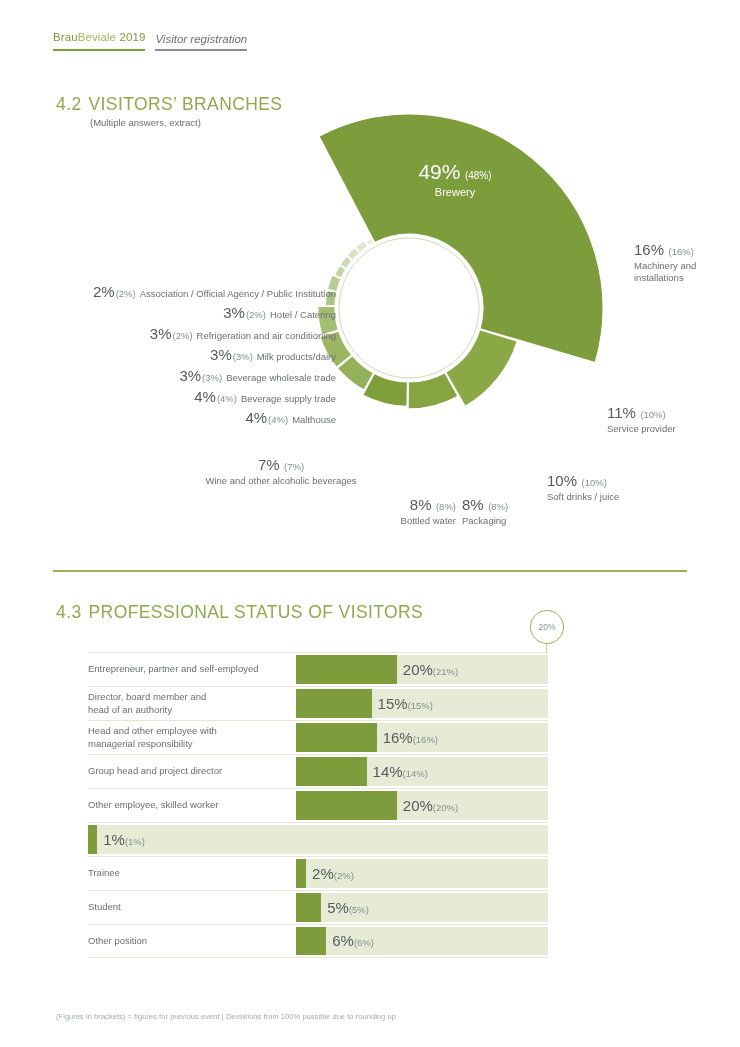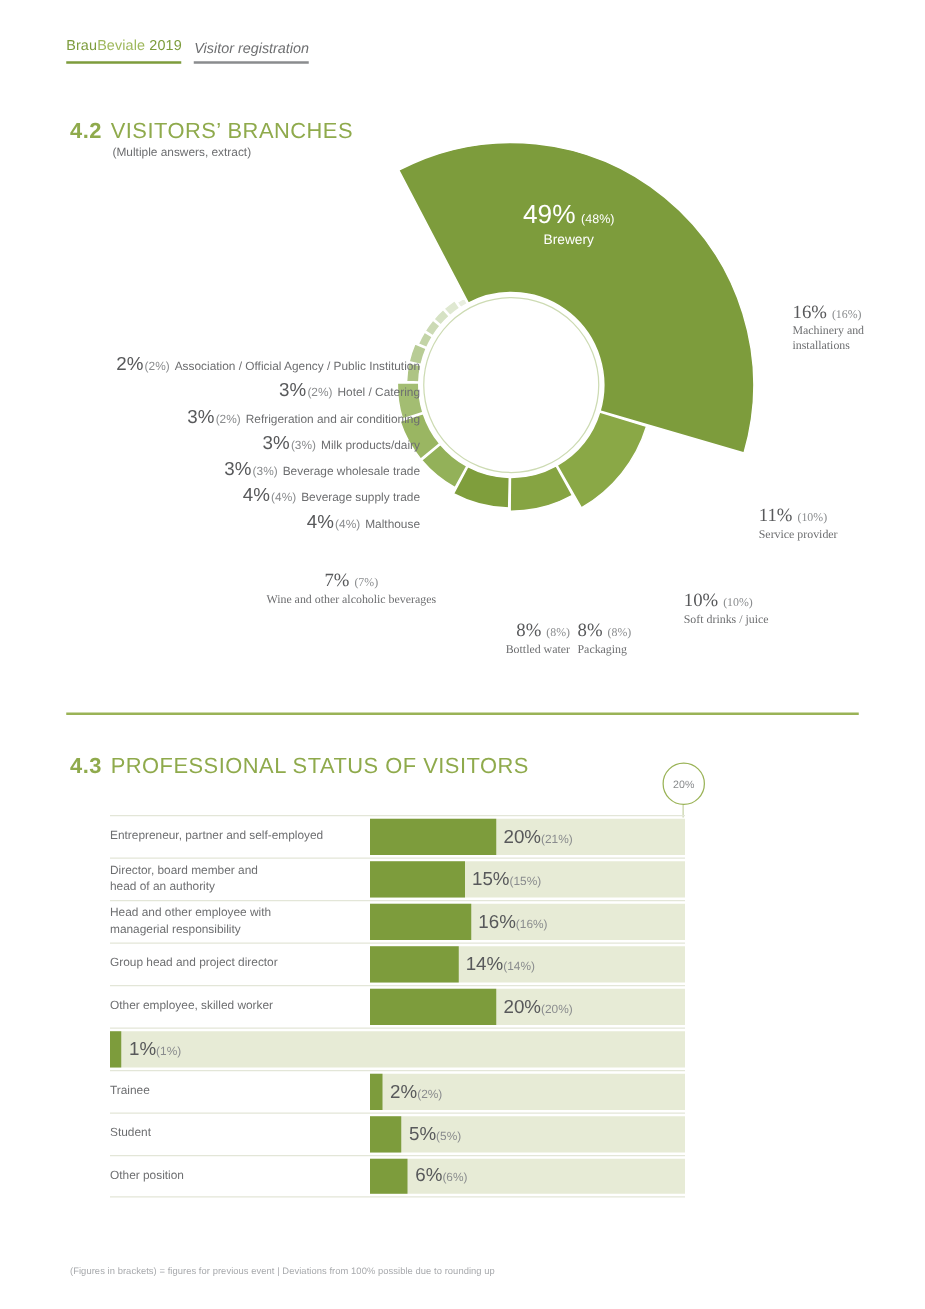--- a/index.html
+++ b/index.html
@@ -28,21 +28,21 @@
     font-size: 11.5px; color: #6d6e70; font-style: italic;
   }
 
   
   .section-title {
     position: absolute;
     font-size: 17.5px; letter-spacing: .4px;
     color: #8faa4c; font-weight: normal;
     white-space: nowrap;
   }
-  .section-title .num { margin-right: 7px; font-weight: bold; }
+  .section-title .num { margin-right: 7px; }
   .section-sub {
     position: absolute;
     font-size: 9.5px; color: #6d6e70;
   }
 
   #title-42 { left: 56px; top: 94px; }
   #sub-42   { left: 90px; top: 117px; }
   #title-43 { left: 56px; top: 602px; }
 
   .divider {
@@ -57,21 +57,21 @@
   .donut-center-label {
     position: absolute; left: 375px; top: 160px;
     width: 160px; text-align: center; color: #ffffff;
     pointer-events: none;
   }
   .donut-center-label .big  { font-size: 21px; }
   .donut-center-label .prev { font-size: 10px; }
   .donut-center-label .name { font-size: 11px; display:block; margin-top: 2px; }
 
   
-  .callout { position: absolute; color: #6d6e70; white-space: nowrap; line-height: 1.25; font-family: Liberation Serif, serif; }
+  .callout { position: absolute; color: #6d6e70; white-space: nowrap; line-height: 1.25; }
   .callout .big  { font-size: 15px; color: #58595b; }
   .callout .prev { font-size: 9.5px; color: #8a8c8e; }
   .callout .name { font-size: 9.5px; color: #6d6e70; }
   .callout.right  { text-align: left; }
   .callout.left   { text-align: right; }
   .callout.center { text-align: center; }
   .callout .name.block { display:block; }
 
   
   .lrow { position: absolute; right: 0; white-space: nowrap; text-align: right; }

